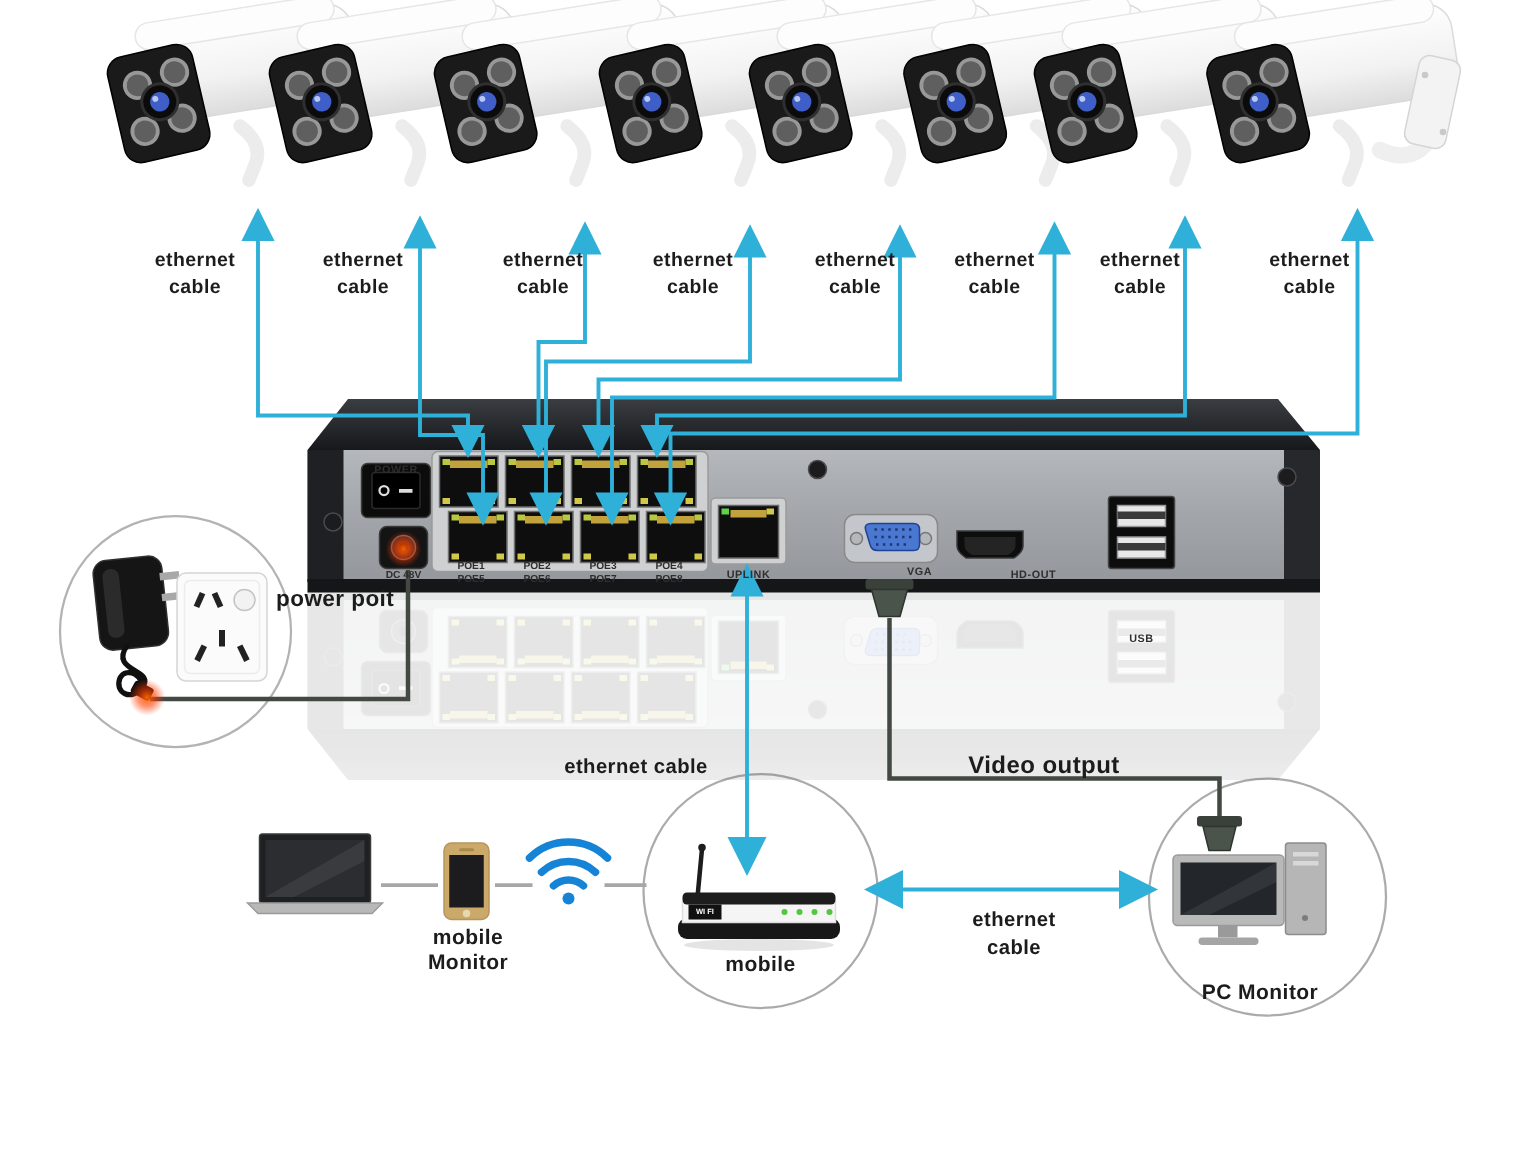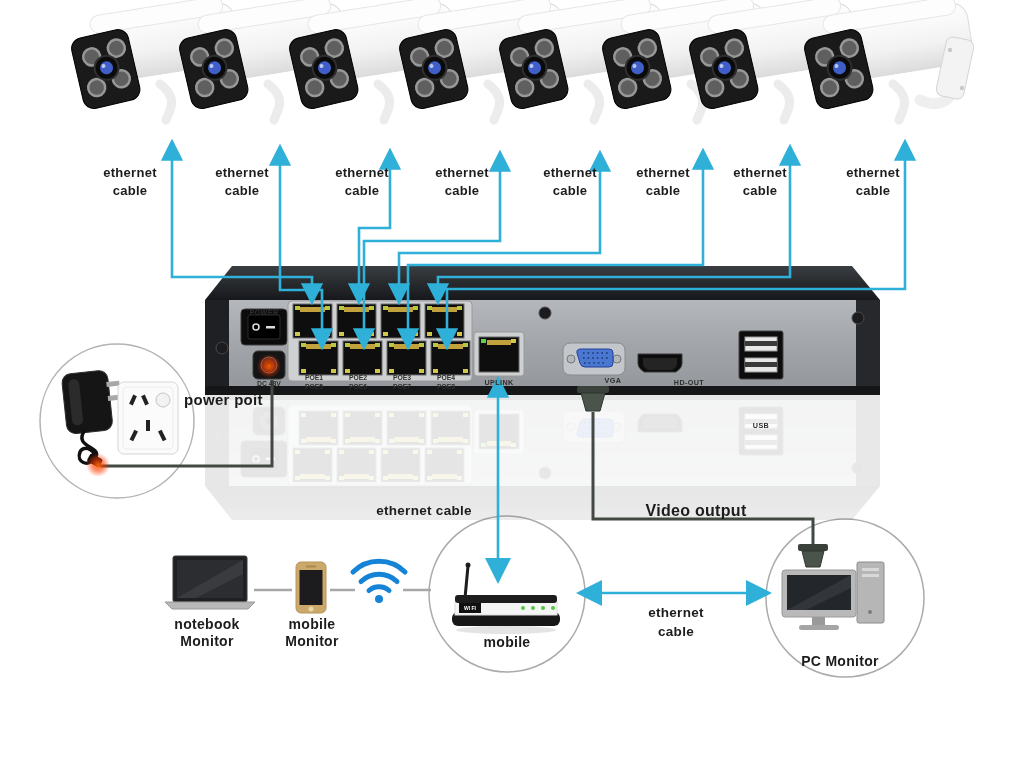--- a/index.html
+++ b/index.html
@@ -335,20 +335,19 @@
 <div class="lbl tiny" style="left:387px;top:374px;width:30px;">POE3 POE7</div>
 <div class="lbl tiny" style="left:431px;top:374px;width:30px;">POE4 POE8</div>
 <div class="lbl mid" style="left:474px;top:378px;width:50px;">UPLINK</div>
 <div class="lbl mid" style="left:588px;top:376px;width:50px;">VGA</div>
 <div class="lbl mid" style="left:664px;top:378px;width:50px;">HD-OUT</div>
 <div class="lbl mid" style="left:736px;top:381px;width:50px;margin-top:40px;">USB</div>
 
 <div class="lbl big left" style="left:184px;top:391px;width:110px;font-size:15px;">power poit</div>
 <div class="lbl" style="left:359px;top:501px;width:130px;font-size:13.5px;">ethernet cable</div>
 <div class="lbl" style="left:636px;top:500px;width:120px;font-size:16px;">Video output</div>
-<div class="lbl big" style="left:157px;top:616px;width:100px;">notebook Monitor</div>
 <div class="lbl big" style="left:272px;top:616px;width:80px;">mobile Monitor</div>
 <div class="lbl big" style="left:467px;top:634px;width:80px;">mobile</div>
 <div class="lbl white" style="left:459px;top:605px;width:22px;">WI FI</div>
 <div class="lbl" style="left:632px;top:603px;width:88px;font-size:13.5px;">ethernet cable</div>
 <div class="lbl big" style="left:775px;top:629px;width:130px;white-space:nowrap;margin-top:24px;">PC Monitor</div>
 
 </div>
 
 </body></html>

